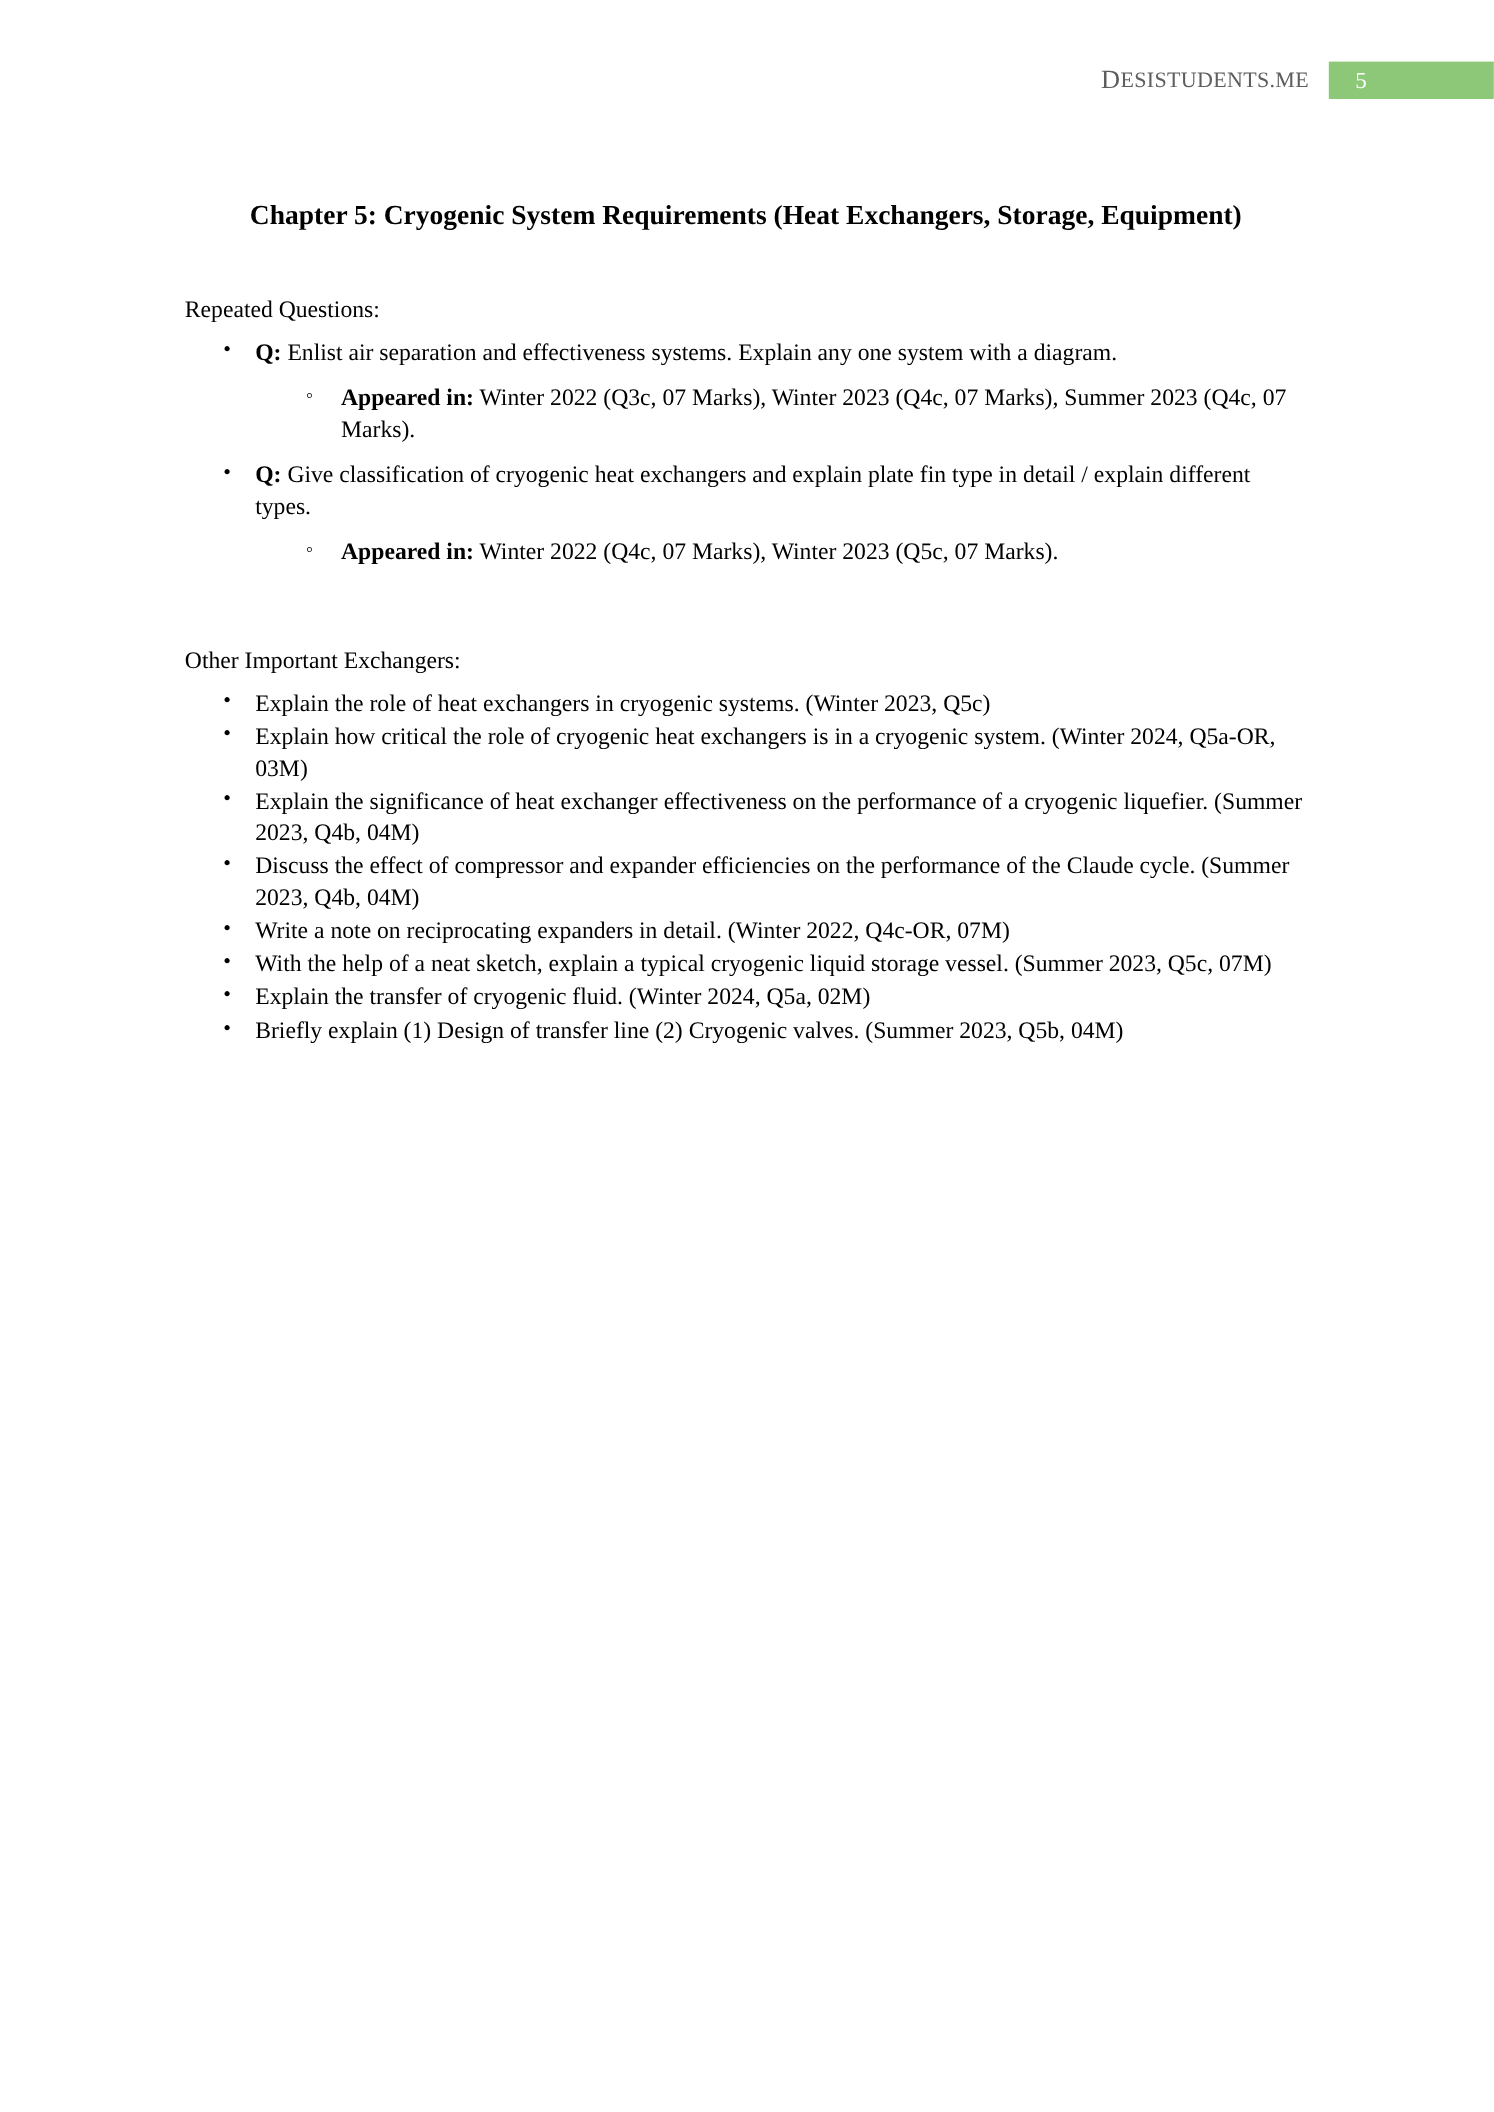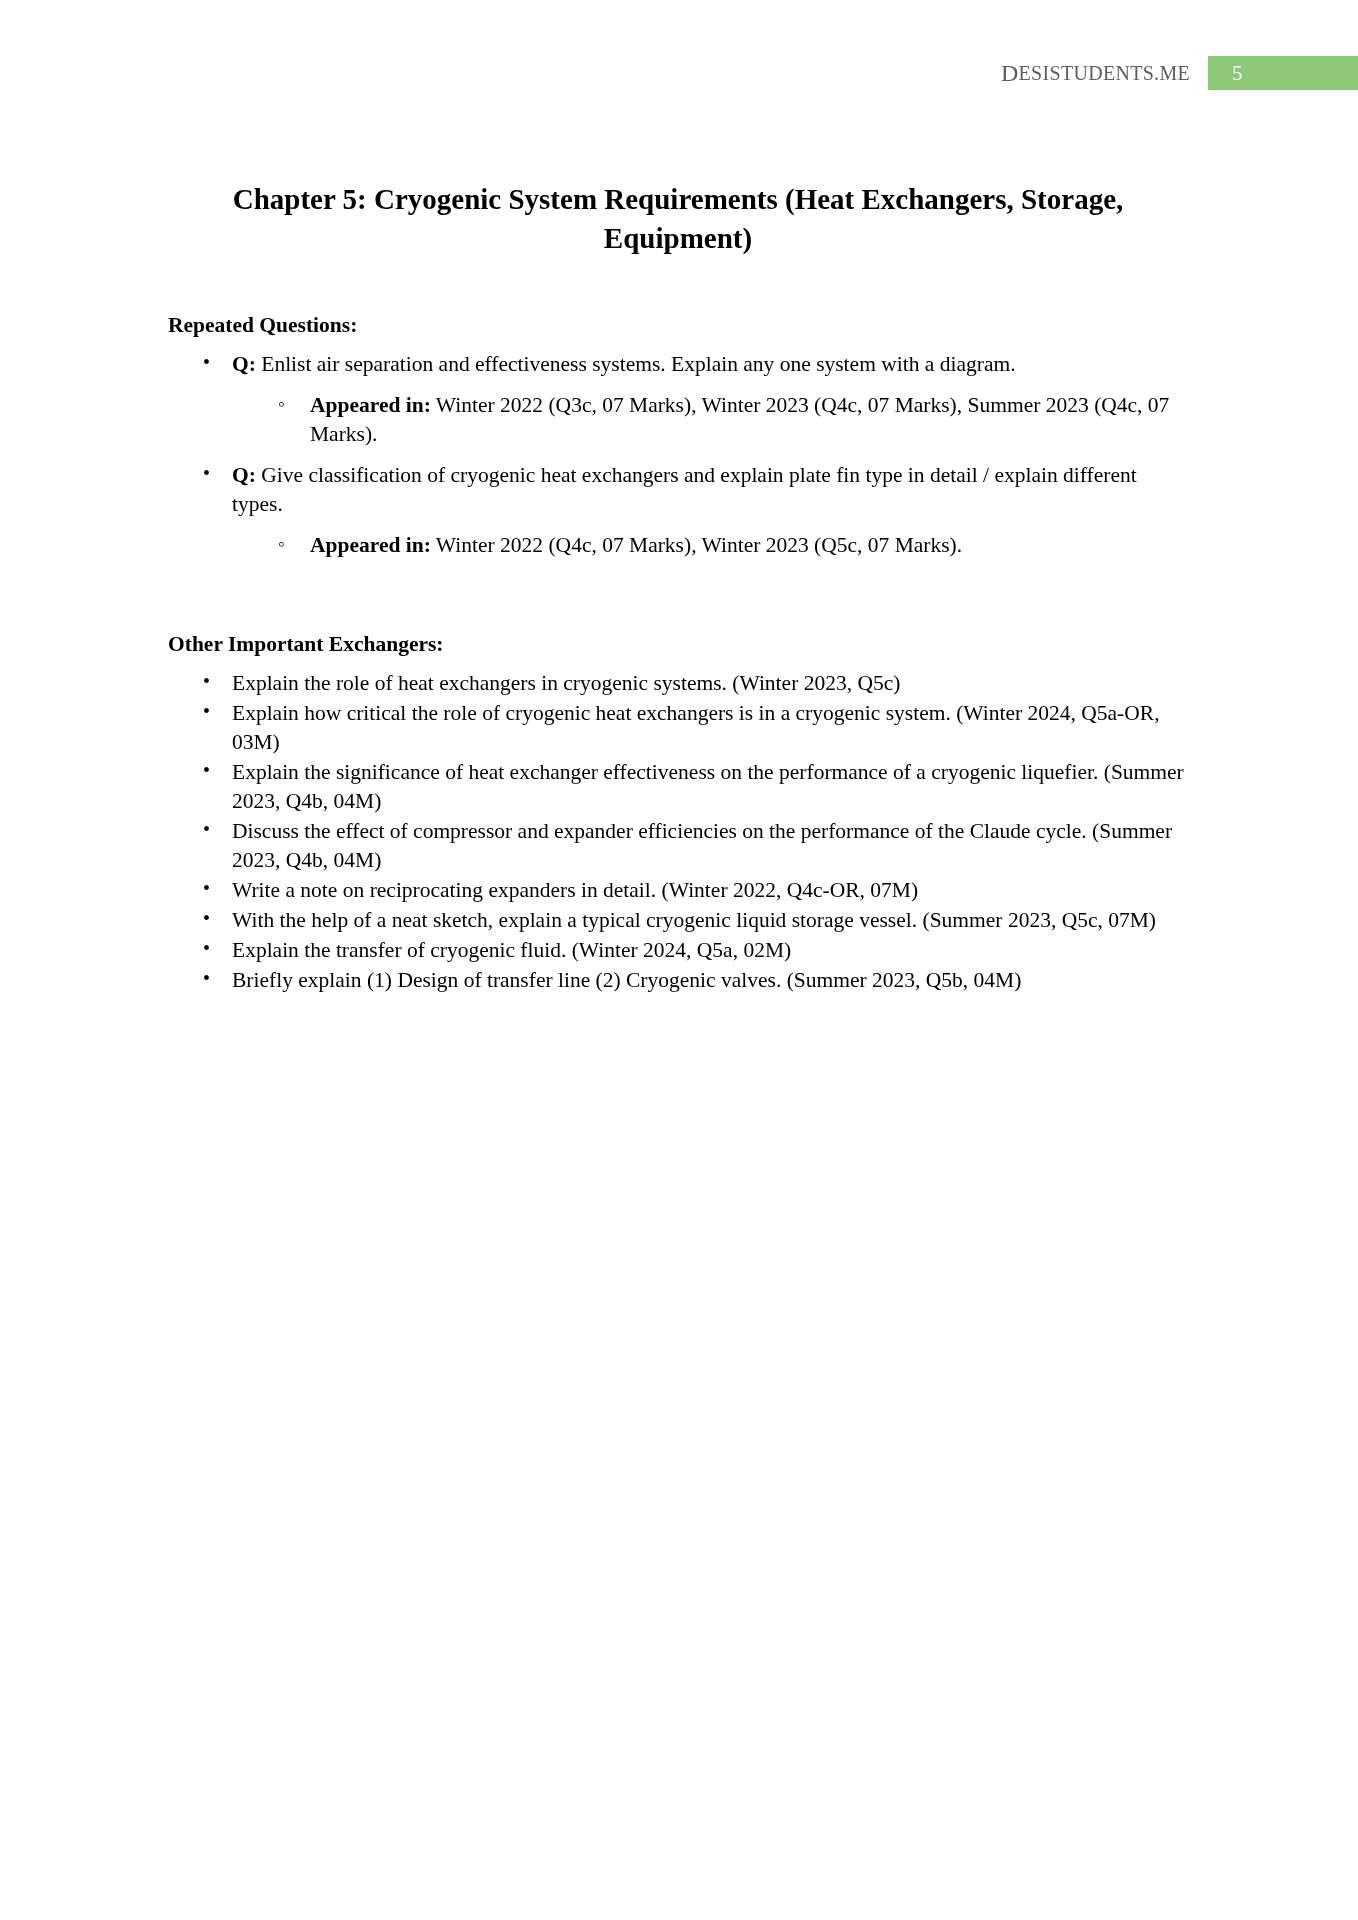--- a/index.html
+++ b/index.html
@@ -55,31 +55,31 @@
 
   
   .content {
     position: absolute;
     left: 168px;
     top: 180px;
     width: 1020px;
   }
 
   .doc-title {
-    font-size: 29px;
+    font-size: 25px;
     font-weight: bold;
     text-align: center;
     line-height: 1.33;
     margin: 0 0 0 0;
     padding: 0 10px;
   }
 
   .section-heading {
     font-size: 21.5px;
-    font-weight: bold;
+    font-weight: normal;
     margin-top: 56px;
   }
   .section-heading.second {
     margin-top: 72px;
   }
 
   ul.level1 {
     list-style: none;
     margin: 12px 0 0 0;
     padding: 0;

